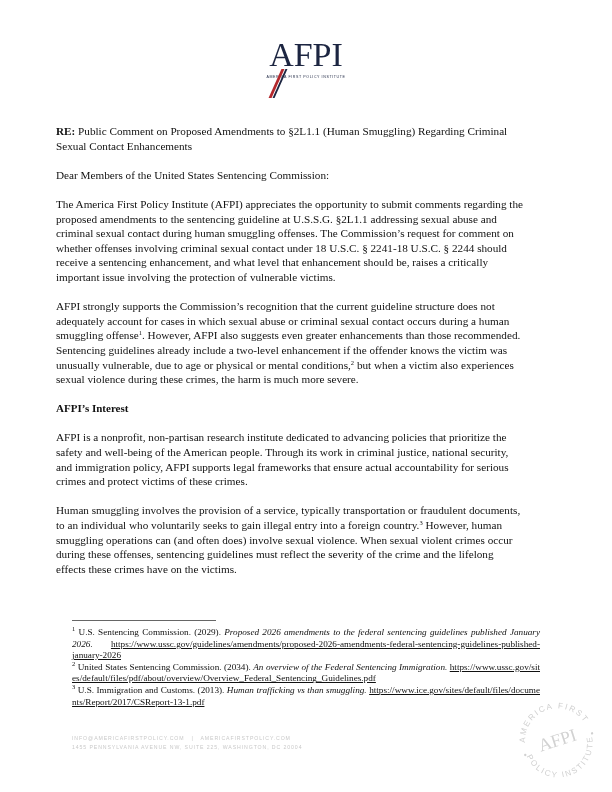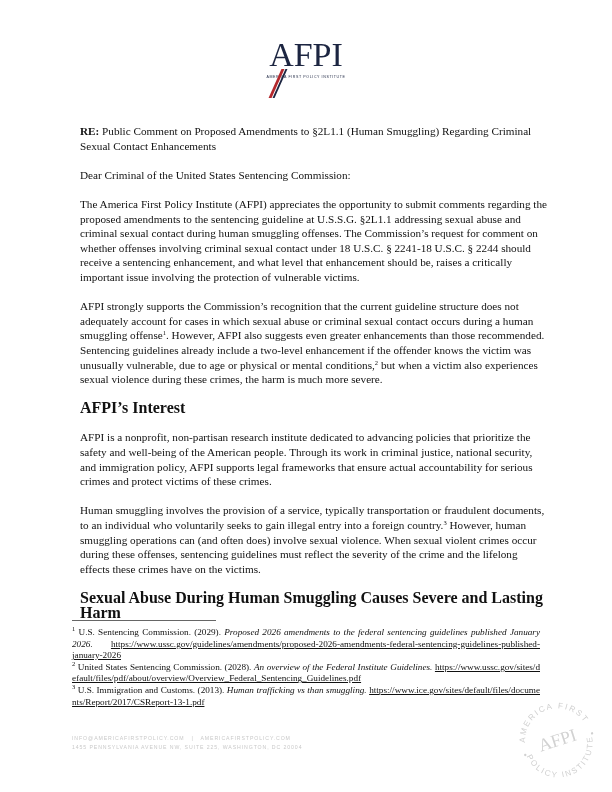--- a/index.html
+++ b/index.html
@@ -8,24 +8,24 @@
     .logo { position: absolute; left: 0; width: 612px; top: 38px; text-align: center; }
     .logo-mark { display: inline-block; position: relative; font-family: "Liberation Serif", serif;
                  font-size: 34px; line-height: 34px; color: #1c2541; letter-spacing: 0px; font-weight: normal; }
     .logo-mark .a-wrap { position: relative; display: inline-block; }
     .logo-mark .a-stripe { position: absolute; top: 3px; left: 6px; width: 3px; height: 29px;
                            background: #b3282d; transform: skewX(-24deg); }
     .logo-mark .a-stripe2 { position: absolute; top: 3px; left: 10px; width: 2px; height: 29px;
                             background: #1c2541; transform: skewX(-24deg); }
     .logo-sub { display: block; font-family: "Liberation Sans", sans-serif; font-size: 3.6px;
                 letter-spacing: 0.6px; color: #1c2541; margin-top: 3px; }
-    .page-body { position: absolute; left: 80px; top: 124px; width: 468px; font-size: 11.2px; line-height: 14.6px; }
+    .page-body { position: absolute; left: 56px; top: 124px; width: 468px; font-size: 11.2px; line-height: 14.6px; }
     .page-body p { margin: 0 0 14.6px 0; }
     .re-label { font-weight: bold; }
-    h2.section { font-size: 16px; font-weight: bold; margin: 0 0 14.6px 0; line-height: 14.6px; }
+    h2.section { font-size: 11px; font-weight: bold; margin: 0 0 14.6px 0; line-height: 14.6px; }
     sup { font-size: 6.5px; line-height: 0; vertical-align: 4px; }
     .fn-rule { position: absolute; left: 72px; top: 620px; width: 144px; border-top: 0.8px solid #666; }
     .footnotes { position: absolute; left: 72px; top: 627px; width: 468px; font-size: 9.2px; line-height: 11.6px; text-align: justify; }
     .footnotes div { margin: 0; }
     .footnotes a { color: #111; text-decoration: underline; }
     .footer-info { position: absolute; left: 72px; top: 734px; font-family: "Liberation Sans", sans-serif;
                    font-size: 5.2px; letter-spacing: 0.9px; color: #c9c9c9; line-height: 9px; }
     .seal { position: absolute; left: 512px; top: 694px; width: 90px; height: 90px; }
   </style>
 </head>
@@ -37,41 +37,40 @@
       <span class="a-stripe"></span><span class="a-stripe2"></span>
     </span><span>AFPI</span>
   </span>
   <span class="logo-sub">AMERICA FIRST POLICY INSTITUTE</span>
 </div>
 
 <div class="page-body">
   <p>
     <span class="re-label">RE:</span><span> Public Comment on Proposed Amendments to §2L1.1 (Human Smuggling) Regarding Criminal Sexual Contact Enhancements</span>
   </p>
-  <p>Dear Criminal of the United States Sentencing Commission:</p>
+  <p>Dear Members of the United States Sentencing Commission:</p>
   <p>The America First Policy Institute (AFPI) appreciates the opportunity to submit comments regarding the proposed amendments to the sentencing guideline at U.S.S.G. §2L1.1 addressing sexual abuse and criminal sexual contact during human smuggling offenses. The Commission’s request for comment on whether offenses involving criminal sexual contact under 18 U.S.C. § 2241-18 U.S.C. § 2244 should receive a sentencing enhancement, and what level that enhancement should be, raises a critically important issue involving the protection of vulnerable victims.</p>
   <p>
     <span>AFPI strongly supports the Commission’s recognition that the current guideline structure does not adequately account for cases in which sexual abuse or criminal sexual contact occurs during a human smuggling offense</span><sup>1</sup><span>. However, AFPI also suggests even greater enhancements than those recommended. Sentencing guidelines already include a two-level enhancement if the offender knows the victim was unusually vulnerable, due to age or physical or mental conditions,</span><sup>2</sup><span> but when a victim also experiences sexual violence during these crimes, the harm is much more severe.</span>
   </p>
   <h2 class="section">AFPI’s Interest</h2>
   <p>AFPI is a nonprofit, non-partisan research institute dedicated to advancing policies that prioritize the safety and well-being of the American people. Through its work in criminal justice, national security, and immigration policy, AFPI supports legal frameworks that ensure actual accountability for serious crimes and protect victims of these crimes.</p>
   <p>
     <span>Human smuggling involves the provision of a service, typically transportation or fraudulent documents, to an individual who voluntarily seeks to gain illegal entry into a foreign country.</span><sup>3</sup><span> However, human smuggling operations can (and often does) involve sexual violence. When sexual violent crimes occur during these offenses, sentencing guidelines must reflect the severity of the crime and the lifelong effects these crimes have on the victims.</span>
   </p>
-  <h2 class="section">Sexual Abuse During Human Smuggling Causes Severe and Lasting Harm</h2>
 </div>
 
 <div class="fn-rule"></div>
 
 <div class="footnotes">
   <div>
     <sup>1</sup><span> U.S. Sentencing Commission. (2029). </span><i>Proposed 2026 amendments to the federal sentencing guidelines published January 2026.</i>&nbsp; <a>https://www.ussc.gov/guidelines/amendments/proposed-2026-amendments-federal-sentencing-guidelines-published-january-2026</a>
   </div>
   <div>
-    <sup>2</sup><span> United States Sentencing Commission. (2028). </span><i>An overview of the Federal Institute Guidelines.</i> <a style="word-break:break-all;">https://www.ussc.gov/sites/default/files/pdf/about/overview/Overview_Federal_Sentencing_Guidelines.pdf</a>
+    <sup>2</sup><span> United States Sentencing Commission. (2034). </span><i>An overview of the Federal Sentencing Immigration.</i> <a style="word-break:break-all;">https://www.ussc.gov/sites/default/files/pdf/about/overview/Overview_Federal_Sentencing_Guidelines.pdf</a>
   </div>
   <div>
     <sup>3</sup><span> U.S. Immigration and Customs. (2013). </span><i>Human trafficking vs than smuggling.</i> <a style="word-break:break-all;">https://www.ice.gov/sites/default/files/documents/Report/2017/CSReport-13-1.pdf</a>
   </div>
 </div>
 
 <div class="footer-info">
   <div style="white-space:pre;">INFO@AMERICAFIRSTPOLICY.COM   |   AMERICAFIRSTPOLICY.COM</div>
   <div>1455 PENNSYLVANIA AVENUE NW, SUITE 225, WASHINGTON, DC 20004</div>
 </div>

